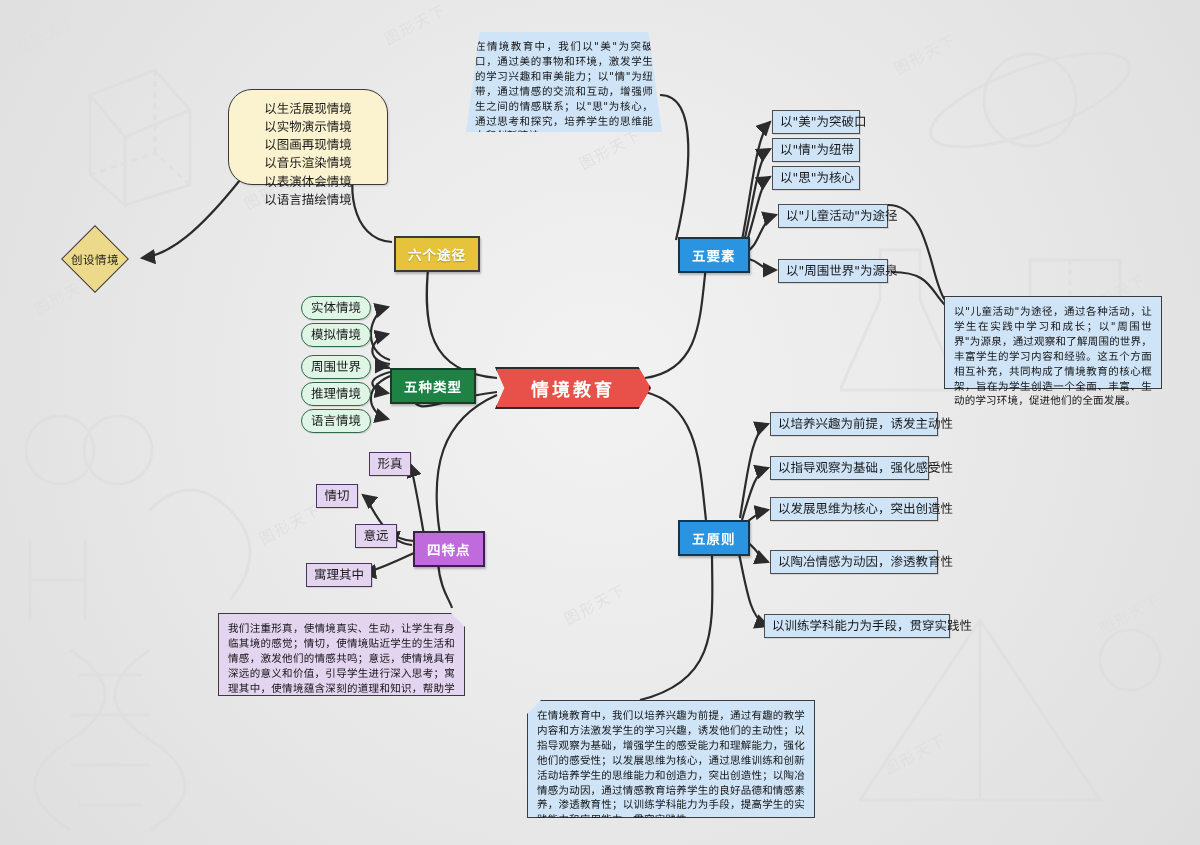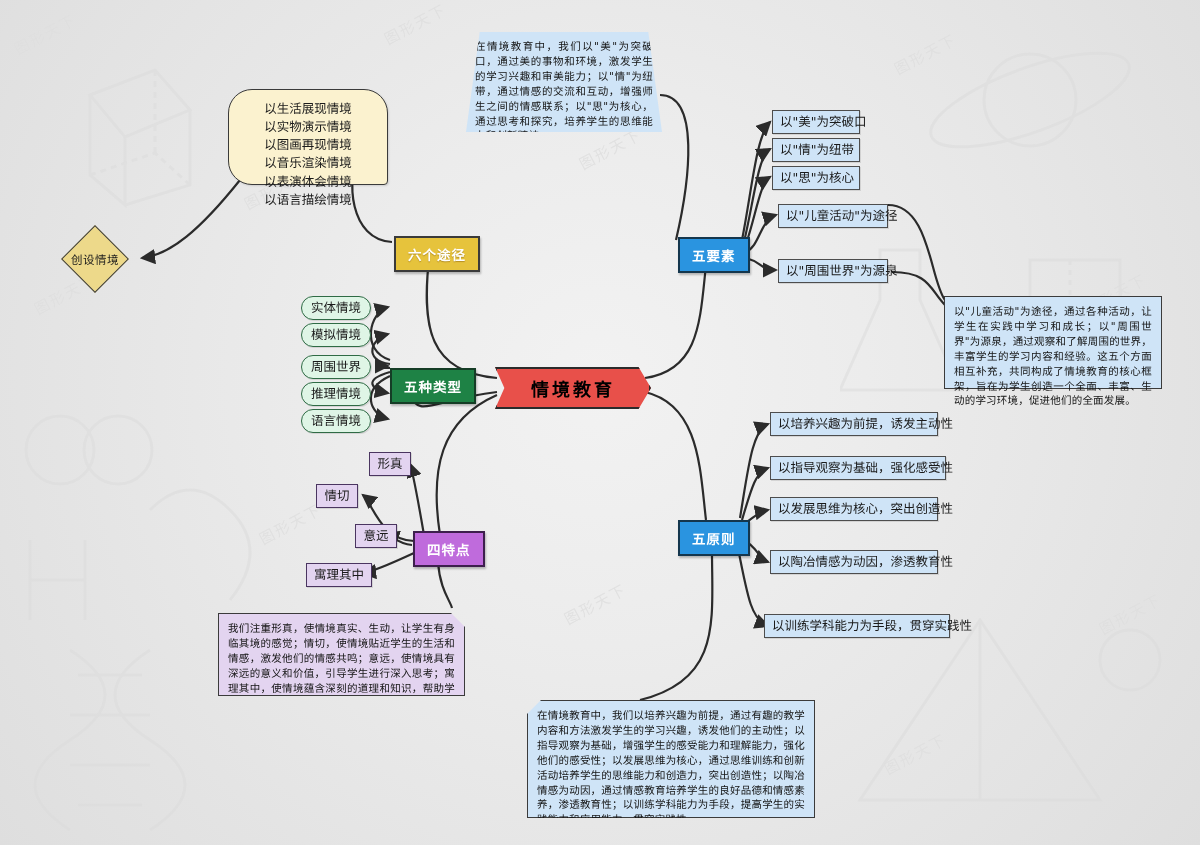--- a/index.html
+++ b/index.html
@@ -58,21 +58,21 @@
                text-shadow:0 1px 1px rgba(120,80,0,.45);}
   .branch.green{background:#1e8245;border-color:#153d26;}
   .branch.purple{background:#bf6bdc;border-color:#3d1f4d;text-align:right;}
   .branch.blue{background:#2a94e0;border-color:#14364d;}
 
   
   #central{
     position:absolute;
     background:#e8504a;
     border:2px solid #2b2b2b;
-    color:#000000;font-weight:bold;font-size:18px;letter-spacing:3px;
+    color:#ffffff;font-weight:bold;font-size:18px;letter-spacing:3px;
     display:flex;align-items:center;justify-content:center;
     clip-path:polygon(0% 0%, 92% 0%, 100% 50%, 92% 100%, 0% 100%, 6% 50%);
     box-shadow:2px 3px 4px rgba(0,0,0,.25);
   }
 
   
   #diamond{
     position:absolute;
     background:#edd98a;
     border:1px solid #3d3d3d;
@@ -290,20 +290,20 @@
   <div class="node leaf blue" style="left:772px;top:166px;width:88px;text-align:center;">以"思"为核心</div>
   <div class="node leaf blue" style="left:778px;top:204px;width:110px;text-align:center;">以"儿童活动"为途径</div>
   <div class="node leaf blue" style="left:778px;top:259px;width:110px;text-align:center;">以"周围世界"为源泉</div>
 
   <div class="note blue" style="left:944px;top:296px;width:218px;height:93px;">以"儿童活动"为途径，通过各种活动，让学生在实践中学习和成长；以"周围世界"为源泉，通过观察和了解周围的世界，丰富学生的学习内容和经验。这五个方面相互补充，共同构成了情境教育的核心框架，旨在为学生创造一个全面、丰富、生动的学习环境，促进他们的全面发展。</div>
 
   <div class="node branch blue" style="left:678px;top:520px;">
     <span>五原则</span>
   </div>
   <div class="node leaf blue" style="left:770px;top:412px;width:168px;">以培养兴趣为前提，诱发主动性</div>
-  <div class="node leaf blue" style="left:770px;top:456px;width:176px;text-align:center;">以指导观察为基础，强化感受性</div>
+  <div class="node leaf blue" style="left:770px;top:456px;width:159px;text-align:center;">以指导观察为基础，强化感受性</div>
   <div class="node leaf blue" style="left:770px;top:497px;width:168px;text-align:center;">以发展思维为核心，突出创造性</div>
   <div class="node leaf blue" style="left:770px;top:550px;width:168px;">以陶冶情感为动因，渗透教育性</div>
   <div class="node leaf blue" style="left:764px;top:614px;width:186px;text-align:right;">以训练学科能力为手段，贯穿实践性</div>
 
   <div class="note blue clip-tl" style="left:527px;top:700px;width:288px;height:118px;">在情境教育中，我们以培养兴趣为前提，通过有趣的教学内容和方法激发学生的学习兴趣，诱发他们的主动性；以指导观察为基础，增强学生的感受能力和理解能力，强化他们的感受性；以发展思维为核心，通过思维训练和创新活动培养学生的思维能力和创造力，突出创造性；以陶冶情感为动因，通过情感教育培养学生的良好品德和情感素养，渗透教育性；以训练学科能力为手段，提高学生的实践能力和应用能力，贯穿实践性。</div>
 
 </div>
 
 </body></html>

